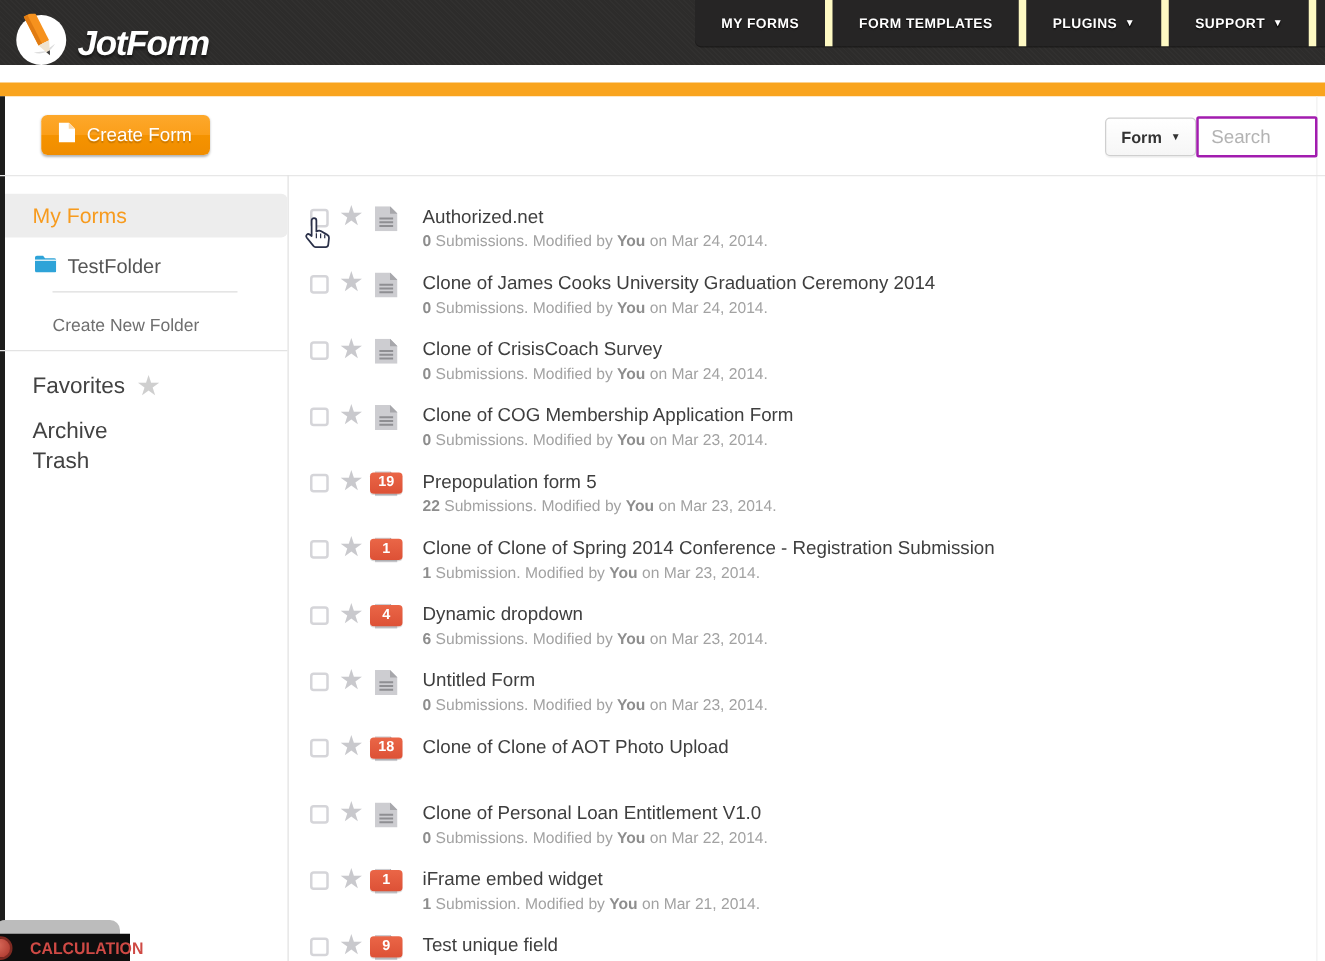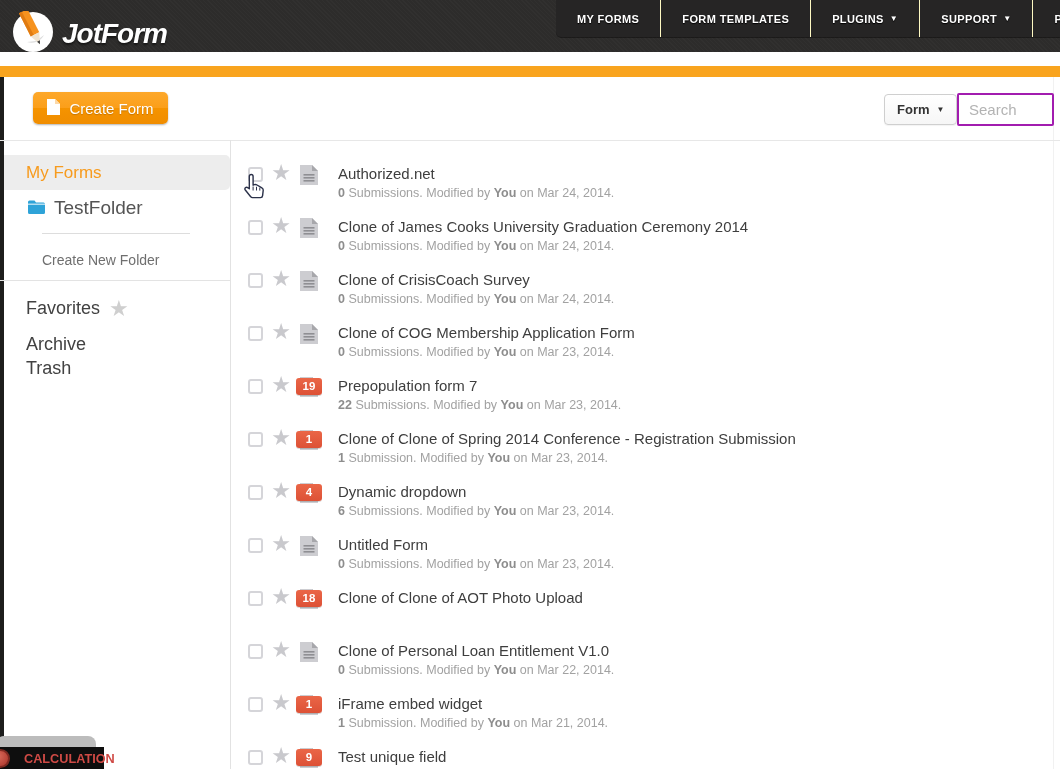--- a/index.html
+++ b/index.html
@@ -10,21 +10,21 @@
   
   .topbar { position:absolute; left:0; top:0; width:1060px; height:52px; background:#2d2c2b;
     background-image:repeating-linear-gradient(45deg, rgba(255,255,255,.02) 0 1px, transparent 1px 3px); }
   .logo { position:absolute; left:12px; top:11px; display:flex; align-items:center; gap:8px; }
   .logo-text { color:#fff; font-size:28px; font-weight:bold; font-style:italic; letter-spacing:-1px;
     text-shadow:0 2px 2px rgba(0,0,0,.5); }
   .topnav { position:absolute; left:556px; top:0; height:37px; display:flex;
     background:#262525; border-radius:0 0 5px 5px; box-shadow:0 1px 0 rgba(0,0,0,.4); }
   .nav-item { display:flex; align-items:center; gap:6px; padding:0 21px; color:#fff;
     font-size:11px; font-weight:bold; letter-spacing:.4px; cursor:pointer;
-    border-left:1px solid #fef9c3; text-shadow:0 1px 1px #000; white-space:nowrap; }
+    border-left:6px solid #fef9c3; text-shadow:0 1px 1px #000; white-space:nowrap; }
   .nav-item:first-child { border-left:none; }
   .nav-caret { font-size:8px; line-height:1; }
 
   
   .accent-bar { position:absolute; left:0; top:66px; width:1060px; height:11px; background:#f9a41e; }
 
   
   .left-strip { position:absolute; left:0; top:77px; width:4px; height:692px; background:#1d1d1c; }
   .right-edge { position:absolute; right:6px; top:77px; width:1px; height:692px; background:#f1f1f1; }
 
@@ -44,21 +44,21 @@
     border:2px solid #a21caf; border-radius:2px; padding:0 10px; font-size:15px; color:#444;
     font-family:"Liberation Sans", sans-serif; outline:none; }
   .search-input::placeholder { color:#b3b3b3; }
 
   
   .v-divider { position:absolute; left:230px; top:140px; width:1px; height:629px; background:#e2e2e2; }
   .myforms-active { position:absolute; left:4px; top:155px; width:226px; height:35px;
     background:#ededed; border-radius:0 5px 5px 0; display:flex; align-items:center;
     padding-left:22px; color:#f79b1e; font-size:17px; cursor:pointer; }
   .folder-row { position:absolute; left:4px; top:197px; width:226px; height:26px;
-    display:flex; align-items:flex-start; gap:9px; padding-left:24px; font-size:19px; color:#545454;
+    display:flex; align-items:flex-end; gap:9px; padding-left:24px; font-size:16px; color:#545454;
     cursor:pointer; }
   .short-divider { position:absolute; left:42px; top:233px; width:148px; height:1px; background:#ddd; }
   .create-folder { position:absolute; left:42px; top:252px; font-size:14px; color:#6f6f6f; cursor:pointer; }
   .section-divider { position:absolute; left:0; top:280px; width:230px; height:1px; background:#e3e3e3; }
   .side-link { position:absolute; left:26px; font-size:18px; color:#424242; cursor:pointer;
     display:flex; align-items:center; gap:9px; }
   .side-link .fav-star { color:#cfcfcf; font-size:22px; line-height:16px; }
   .lnk-favorites { top:298px; }
   .lnk-archive { top:334px; }
   .lnk-trash { top:358px; }
@@ -277,21 +277,21 @@
         <svg width="18" height="20" viewBox="0 0 18 20">
           <path d="M0 0 h12 l6 6 v14 h-18 z" fill="#cdcdd1"></path>
           <path d="M12 0 l6 6 h-6 z" fill="#a7a7ab"></path>
           <rect x="3.5" y="9" width="11" height="1.6" fill="#8f8f93"></rect>
           <rect x="3.5" y="12" width="11" height="1.6" fill="#8f8f93"></rect>
           <rect x="3.5" y="15" width="11" height="1.6" fill="#8f8f93"></rect>
         </svg>
         <span class="row-badge">19</span>
       </span>
       <span class="form-text">
-        <span class="form-title" style="display:block">Prepopulation form 7</span>
+        <span class="form-title" style="display:block">Prepopulation form 5</span>
         <span class="form-meta" style="display:block"><b class="m-count">22</b><span class="m-words"> Submissions. Modified by </span><b class="m-you">You</b><span class="m-date"> on Mar 23, 2014.</span></span>
       </span>
     </div>
 
     <div class="form-row">
       <span class="row-check"></span>
       <span class="row-star">★</span>
       <span class="docwrap">
         <svg width="18" height="20" viewBox="0 0 18 20">
           <path d="M0 0 h12 l6 6 v14 h-18 z" fill="#cdcdd1"></path>

